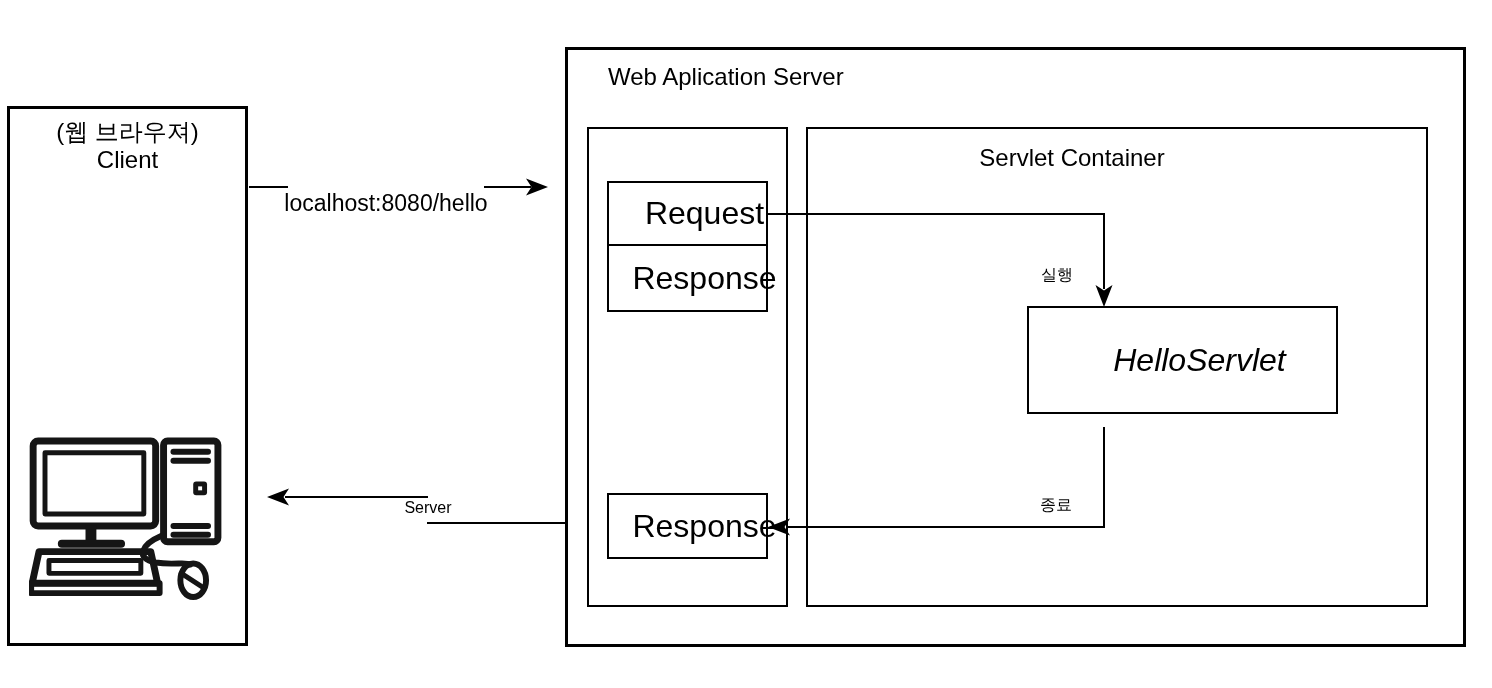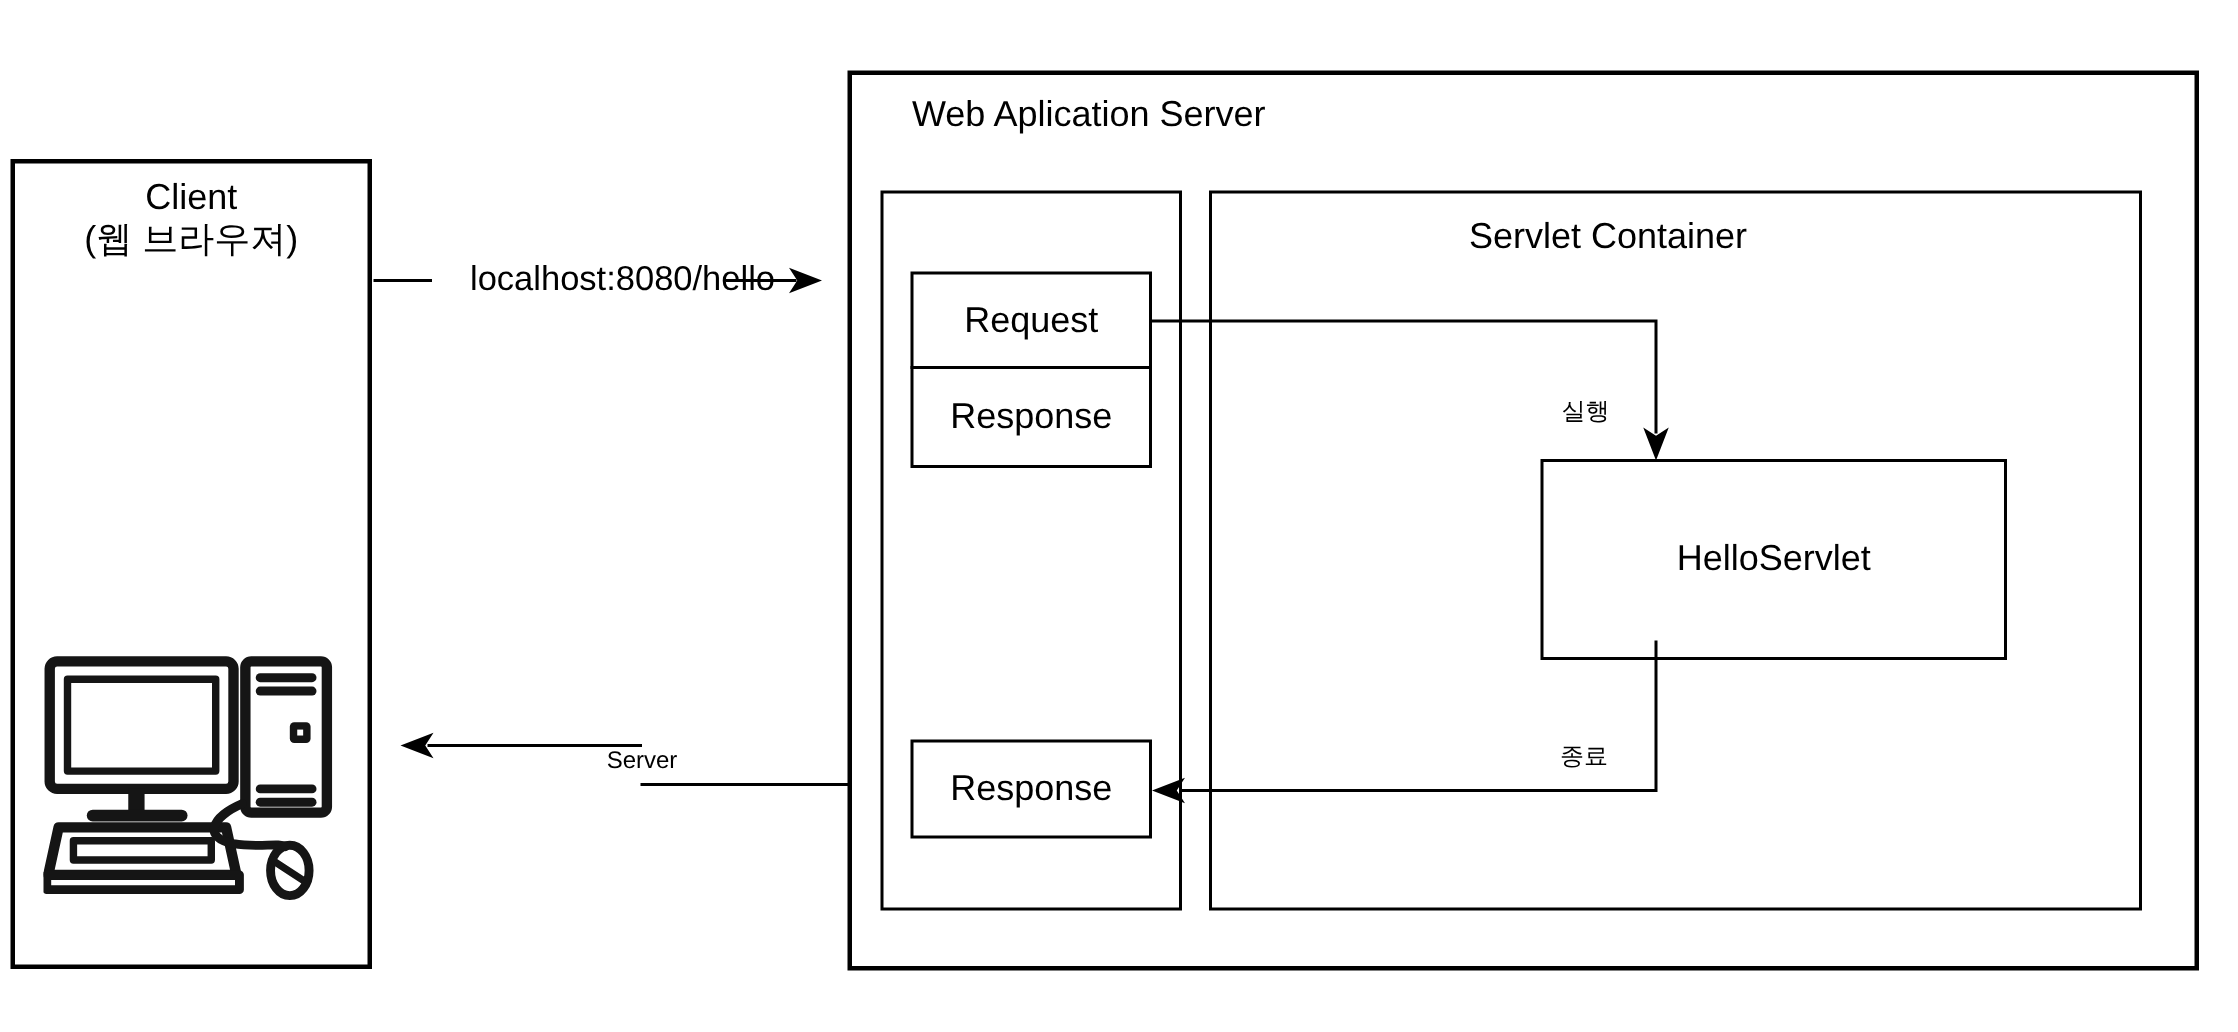--- a/index.html
+++ b/index.html
@@ -6,42 +6,42 @@
   body{
     width:1492px;height:688px;position:relative;overflow:hidden;
     font-family:"Liberation Sans", sans-serif;color:#000;
   }
   .box{
     position:absolute;box-sizing:border-box;border:2px solid #000;background:transparent;
   }
   .box.thick{border-width:3px;}
   .box-label{
     width:100%;height:100%;display:flex;align-items:center;justify-content:center;
-    font-size:24px;white-space:nowrap;
+    font-size:32px;white-space:nowrap;margin-left:17px;
   }
   .float-label{
     position:absolute;transform:translate(-50%,-50%);font-size:16px;white-space:nowrap;z-index:6;
   }
   #url-label{font-size:23px;}
   #client-title-block{
     position:absolute;left:0;top:9px;width:100%;text-align:center;
     font-size:24px;line-height:28px;
   }
   #was-title{position:absolute;left:608px;top:63px;font-size:24px;z-index:4;}
   #sc-title{position:absolute;left:1072px;top:144px;transform:translateX(-50%);font-size:24px;z-index:4;}
   #arrow-layer{position:absolute;left:0;top:0;z-index:5;pointer-events:none;}
   #computer-icon{position:absolute;left:29px;top:436px;width:198px;height:166px;z-index:2;}
 </style>
 </head>
 <body>
 
 <div class="box thick" style="left:7px;top:106px;width:241px;height:540px;">
   <div id="client-title-block">
+    <div>(웹 브라우져)</div>
     <div>Client</div>
-    <div>(웹 브라우져)</div>
   </div>
 </div>
 
 <div id="computer-icon">
   <svg width="198" height="166" viewBox="0 0 200 168">
     <g fill="none" stroke="#151515" stroke-width="7" stroke-linejoin="round" stroke-linecap="round">
       <rect x="4" y="5" width="124" height="86" rx="5"></rect>
       <rect x="16" y="17" width="100" height="62" stroke-width="5"></rect>
       <rect x="136" y="5" width="55" height="102" rx="4"></rect>
       <path d="M10,117 L123,117 L130,149 L3,149 Z"></path>
@@ -77,37 +77,37 @@
   <div class="box-label">Response</div>
 </div>
 
 <div class="box" style="left:607px;top:493px;width:161px;height:66px;">
   <div class="box-label">Response</div>
 </div>
 
 <div class="box" style="left:806px;top:127px;width:622px;height:480px;"></div>
 <div id="sc-title">Servlet Container</div>
 
-<div class="box" style="left:1027px;top:306px;width:311px;height:134px;">
+<div class="box" style="left:1027px;top:306px;width:311px;height:108px;font-style:italic;">
   <div class="box-label">HelloServlet</div>
 </div>
 
 <svg id="arrow-layer" width="1492" height="688">
   <g stroke="#000" stroke-width="2" fill="none">
     <path d="M249,187 H288"></path>
     <path d="M484,187 H531"></path>
     <path d="M768,214 H1104 V289"></path>
     <path d="M1104,427 V527 H786"></path>
     <path d="M567,523 H427"></path>
     <path d="M428,497 H285"></path>
   </g>
   <g fill="#000" stroke="none">
     <polygon points="548,187 526,178.5 531.5,187 526,195.5"></polygon>
     <polygon points="1104,307 1095.5,285 1104,290.5 1112.5,285"></polygon>
     <polygon points="768,527 790,518.5 784.5,527 790,535.5"></polygon>
     <polygon points="267,497 289,488.5 283.5,497 289,505.5"></polygon>
   </g>
 </svg>
 
-<div class="float-label" id="url-label" style="left:386px;top:186px;margin-left:29px;">localhost:8080/hello</div>
+<div class="float-label" id="url-label" style="left:386px;top:203px;">localhost:8080/hello</div>
 <div class="float-label" style="left:1057px;top:275px;">실행</div>
 <div class="float-label" style="left:1056px;top:505px;">종료</div>
 <div class="float-label" style="left:428px;top:508px;">Server</div>
 
 </body></html>

